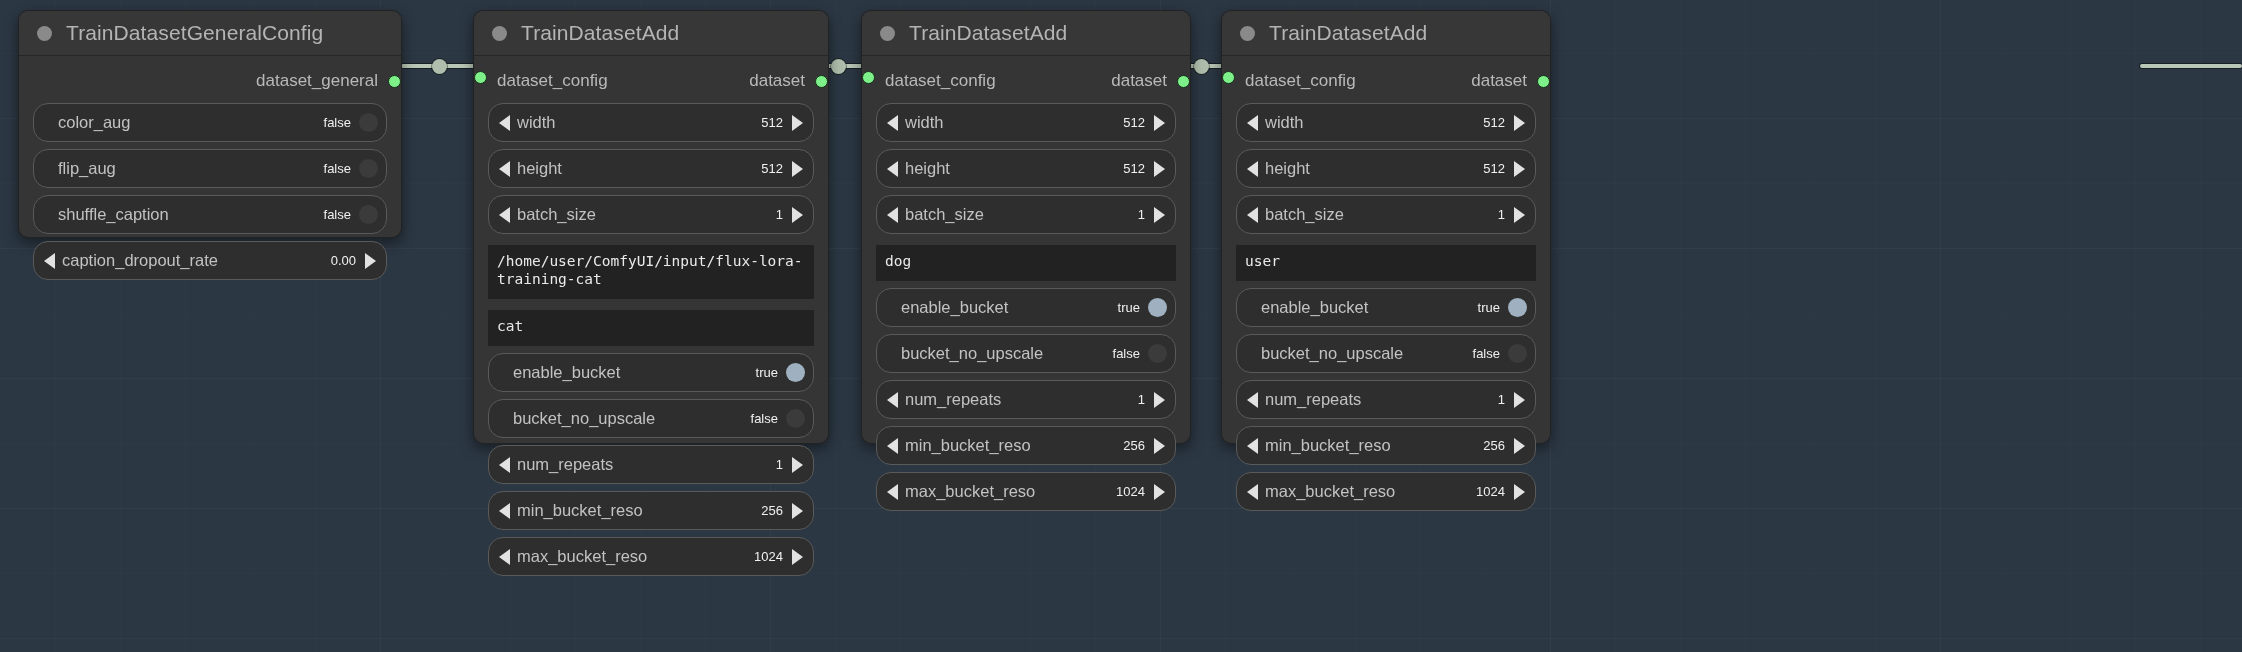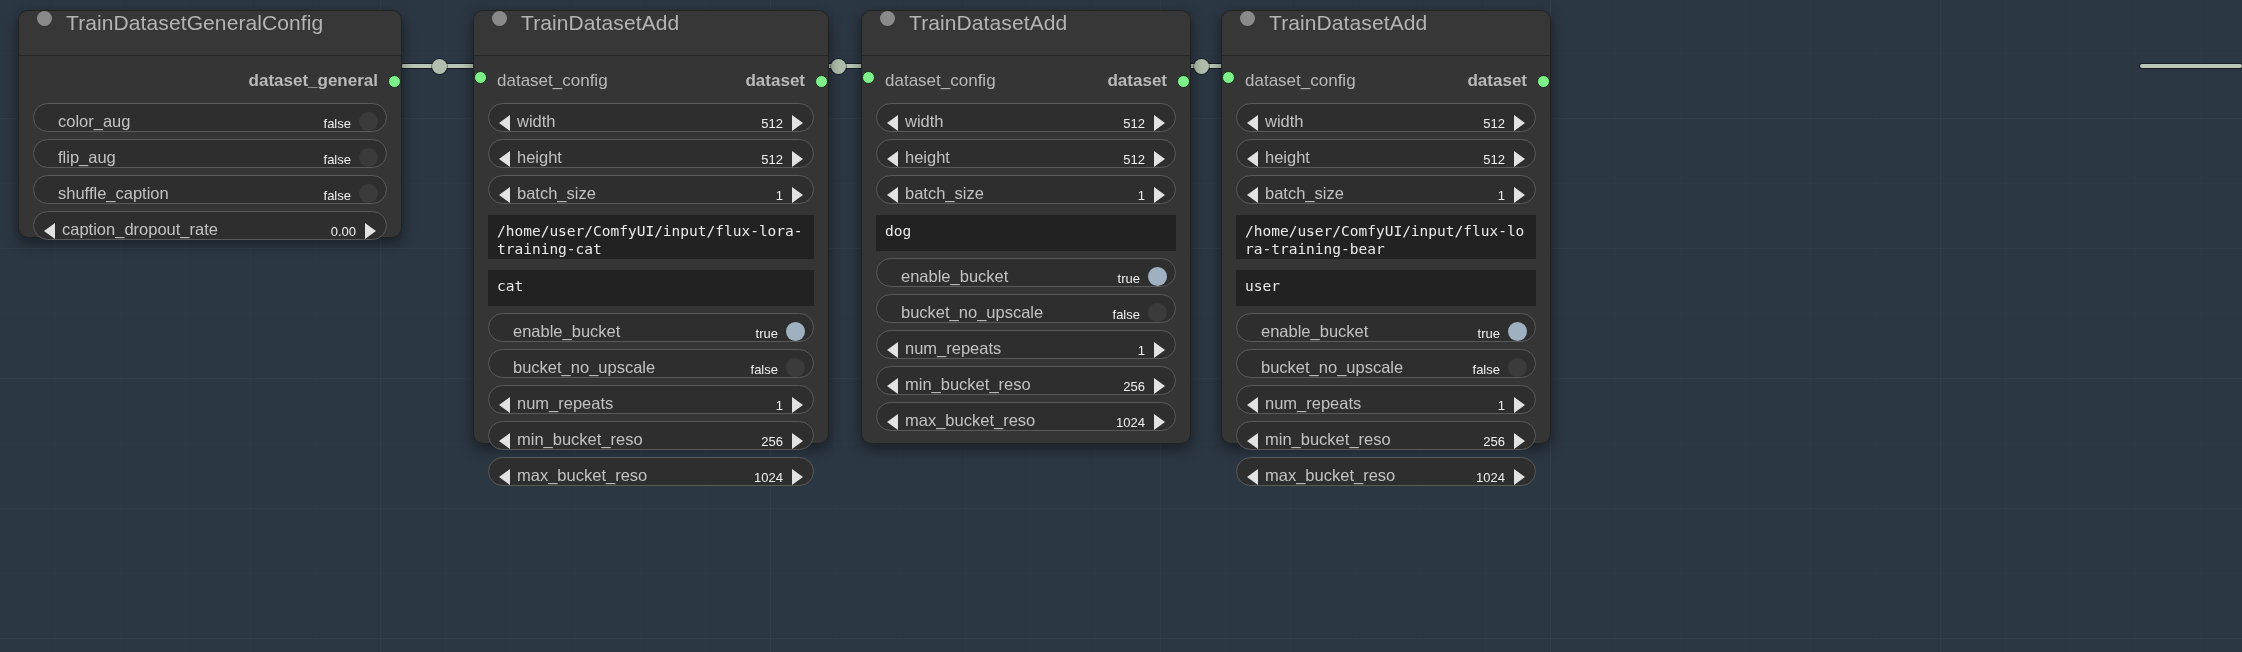--- a/index.html
+++ b/index.html
@@ -30,47 +30,47 @@
   
   .node{
     position:absolute;
     background:#353535;
     border-radius:10px;
     box-shadow:0 5px 14px rgba(0,0,0,.45);
     border:1px solid rgba(0,0,0,.35);
     box-sizing:border-box;
   }
   .node-header{
-    height:44px;display:flex;gap:14px;
+    height:44px;display:flex;align-items:center;gap:14px;
     padding:0 18px;
     background:#373737;
     border-radius:9px 9px 0 0;
     border-bottom:1px solid rgba(0,0,0,.30);
   }
   .node-dot{width:15px;height:15px;border-radius:50%;background:#8a8a8a;flex:0 0 auto;}
   .node-title{
     color:#b4b4b4;font-size:21px;letter-spacing:.1px;white-space:nowrap;overflow:hidden;
   }
   .node-body{padding:10px 14px 16px 14px;}
 
   
   .slot-row{position:relative;height:30px;display:flex;align-items:center;}
   .slot-in{position:absolute;left:-14px;display:flex;gap:10px;}
-  .slot-out{position:absolute;right:-14px;display:flex;align-items:center;gap:10px;font-weight:bold;}
+  .slot-out{position:absolute;right:-14px;display:flex;align-items:center;gap:10px;}
   .slot-dot{width:13px;height:13px;border-radius:50%;background:#7ef08a;
             border:1px solid #16301a;box-sizing:border-box;flex:0 0 auto;}
   .slot-label{color:#b9b9b9;font-size:17px;white-space:nowrap;}
 
   
   .widget{
-    height:29px;margin-top:7px;
+    height:39px;margin-top:7px;
     background:#2e2e2e;
     border:1px solid #5a5a5a;
     border-radius:15px;
-    display:flex;align-items:flex-end;
+    display:flex;align-items:center;
     padding:0 8px;
     box-sizing:border-box;
     position:relative;
   }
   .w-label{color:#c2c2c2;font-size:16.5px;white-space:nowrap;}
   .w-value{color:#f0f0f0;font-size:13px;margin-left:auto;white-space:nowrap;}
   .w-label.pad{margin-left:16px;}
   .arrow{
     width:0;height:0;flex:0 0 auto;
   }
@@ -89,21 +89,21 @@
     color:#eaeaea;
     font-family:"DejaVu Sans Mono","Liberation Mono",monospace;
     font-size:14.5px;
     line-height:18px;
     padding:7px 9px;
     box-sizing:border-box;
     white-space:pre-wrap;
     word-break:break-all;
     overflow:hidden;
   }
-  .textbox.path{height:44px;}
+  .textbox.path{height:54px;}
   .textbox.caption{height:36px;}
 </style>
 </head>
 <body>
 
 <div id="canvas"></div>
 
 <div id="links">
   <div class="link-line" style="left:401px;top:64px;width:86px;"></div>
   <div class="link-dot" style="left:432px;top:59px;"></div>
@@ -332,21 +332,20 @@
       <span class="w-value">512</span>
       <span class="arrow arrow-r"></span>
     </div>
     <div class="widget">
       <span class="arrow arrow-l"></span>
       <span class="w-label">batch_size</span>
       <span class="w-value">1</span>
       <span class="arrow arrow-r"></span>
     </div>
 
-    <div class="textbox path">/home/user/ComfyUI/input/flux-lora-training-bear</div>
     <div class="textbox caption">user</div>
 
     <div class="widget">
       <span class="w-label pad">enable_bucket</span>
       <span class="w-value">true</span>
       <span class="toggle on"></span>
     </div>
     <div class="widget">
       <span class="w-label pad">bucket_no_upscale</span>
       <span class="w-value">false</span>

